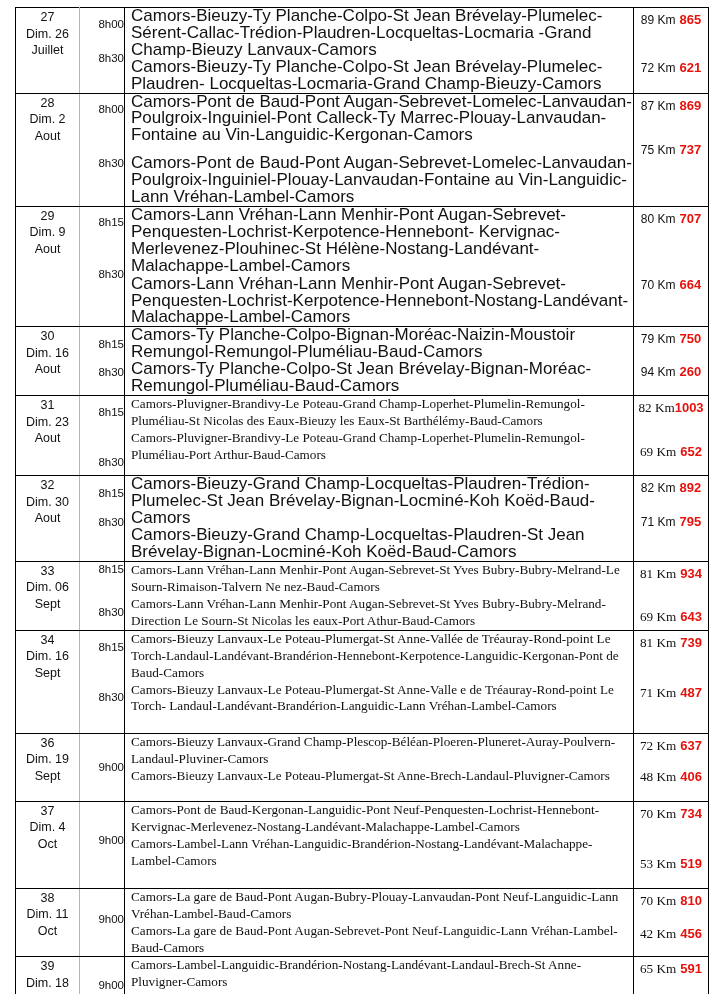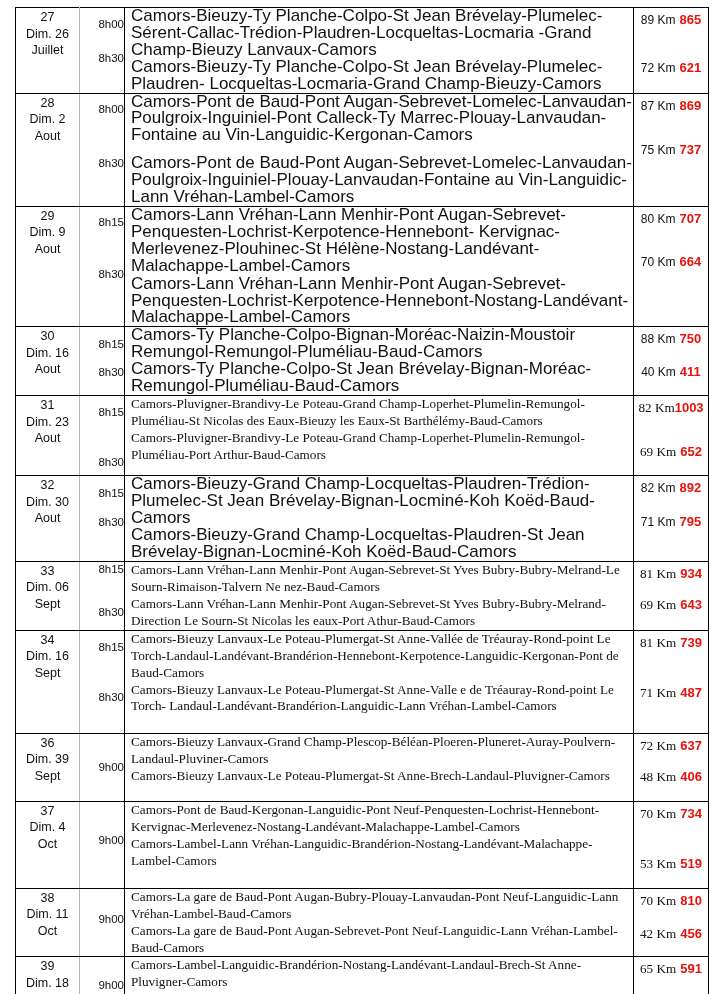--- a/index.html
+++ b/index.html
@@ -88,41 +88,41 @@
       <td class="c-time">
         <span class="time-lbl" style="top:9px">8h15</span>
         <span class="time-lbl" style="top:61px">8h30</span>
       </td>
       <td class="c-route">
         <div class="route" style="margin-bottom:1px">Camors-Lann Vréhan-Lann Menhir-Pont Augan-Sebrevet-Penquesten-Lochrist-Kerpotence-Hennebont- Kervignac-Merlevenez-Plouhinec-St Hélène-Nostang-Landévant-Malachappe-Lambel-Camors</div>
         <div class="route">Camors-Lann Vréhan-Lann Menhir-Pont Augan-Sebrevet-Penquesten-Lochrist-Kerpotence-Hennebont-Nostang-Landévant-Malachappe-Lambel-Camors</div>
       </td>
       <td class="c-dist">
         <div class="dist" style="top:2px"><span class="dist-km">80 Km</span> <span class="dist-cum">707</span></div>
-        <div class="dist" style="top:45px"><span class="dist-km">70 Km</span> <span class="dist-cum">664</span></div>
+        <div class="dist" style="top:68px"><span class="dist-km">70 Km</span> <span class="dist-cum">664</span></div>
       </td>
     </tr>
 
     <tr class="r-sans" style="height:69px">
       <td class="c-week">
         <div class="num">30</div>
         <div>Dim. 16</div>
         <div>Aout</div>
       </td>
       <td class="c-time">
         <span class="time-lbl" style="top:11px">8h15</span>
         <span class="time-lbl" style="top:39px">8h30</span>
       </td>
       <td class="c-route">
         <div class="route">Camors-Ty Planche-Colpo-Bignan-Moréac-Naizin-Moustoir Remungol-Remungol-Pluméliau-Baud-Camors</div>
         <div class="route">Camors-Ty Planche-Colpo-St Jean Brévelay-Bignan-Moréac- Remungol-Pluméliau-Baud-Camors</div>
       </td>
       <td class="c-dist">
-        <div class="dist" style="top:2px"><span class="dist-km">88 Km</span> <span class="dist-cum">750</span></div>
-        <div class="dist" style="top:35px"><span class="dist-km">40 Km</span> <span class="dist-cum">411</span></div>
+        <div class="dist" style="top:2px"><span class="dist-km">79 Km</span> <span class="dist-cum">750</span></div>
+        <div class="dist" style="top:35px"><span class="dist-km">94 Km</span> <span class="dist-cum">260</span></div>
       </td>
     </tr>
 
     <tr class="r-serif" style="height:80px">
       <td class="c-week">
         <div class="num">31</div>
         <div>Dim. 23</div>
         <div>Aout</div>
       </td>
       <td class="c-time">
@@ -168,21 +168,21 @@
       <td class="c-time">
         <span class="time-lbl" style="top:1px">8h15</span>
         <span class="time-lbl" style="top:44px">8h30</span>
       </td>
       <td class="c-route">
         <div class="route">Camors-Lann Vréhan-Lann Menhir-Pont Augan-Sebrevet-St Yves Bubry-Bubry-Melrand-Le Sourn-Rimaison-Talvern Ne nez-Baud-Camors</div>
         <div class="route">Camors-Lann Vréhan-Lann Menhir-Pont Augan-Sebrevet-St Yves Bubry-Bubry-Melrand-Direction Le Sourn-St Nicolas les eaux-Port Athur-Baud-Camors</div>
       </td>
       <td class="c-dist">
         <div class="dist" style="top:2px"><span class="dist-km">81 Km</span> <span class="dist-cum">934</span></div>
-        <div class="dist" style="top:33px"><span class="dist-km">69 Km</span> <span class="dist-cum">643</span></div>
+        <div class="dist" style="top:45px"><span class="dist-km">69 Km</span> <span class="dist-cum">643</span></div>
       </td>
     </tr>
 
     <tr class="r-serif" style="height:103px">
       <td class="c-week">
         <div class="num">34</div>
         <div>Dim. 16</div>
         <div>Sept</div>
       </td>
       <td class="c-time">
@@ -196,21 +196,21 @@
       <td class="c-dist">
         <div class="dist" style="top:2px"><span class="dist-km">81 Km</span> <span class="dist-cum">739</span></div>
         <div class="dist" style="top:52px"><span class="dist-km">71 Km</span> <span class="dist-cum">487</span></div>
       </td>
     </tr>
 
 
     <tr class="r-serif" style="height:68px">
       <td class="c-week">
         <div class="num">36</div>
-        <div>Dim. 39</div>
+        <div>Dim. 19</div>
         <div>Sept</div>
       </td>
       <td class="c-time">
         <span class="time-lbl" style="top:27px">9h00</span>
       </td>
       <td class="c-route">
         <div class="route">Camors-Bieuzy Lanvaux-Grand Champ-Plescop-Béléan-Ploeren-Pluneret-Auray-Poulvern-Landaul-Pluviner-Camors</div>
         <div class="route">Camors-Bieuzy Lanvaux-Le Poteau-Plumergat-St Anne-Brech-Landaul-Pluvigner-Camors</div>
       </td>
       <td class="c-dist">

